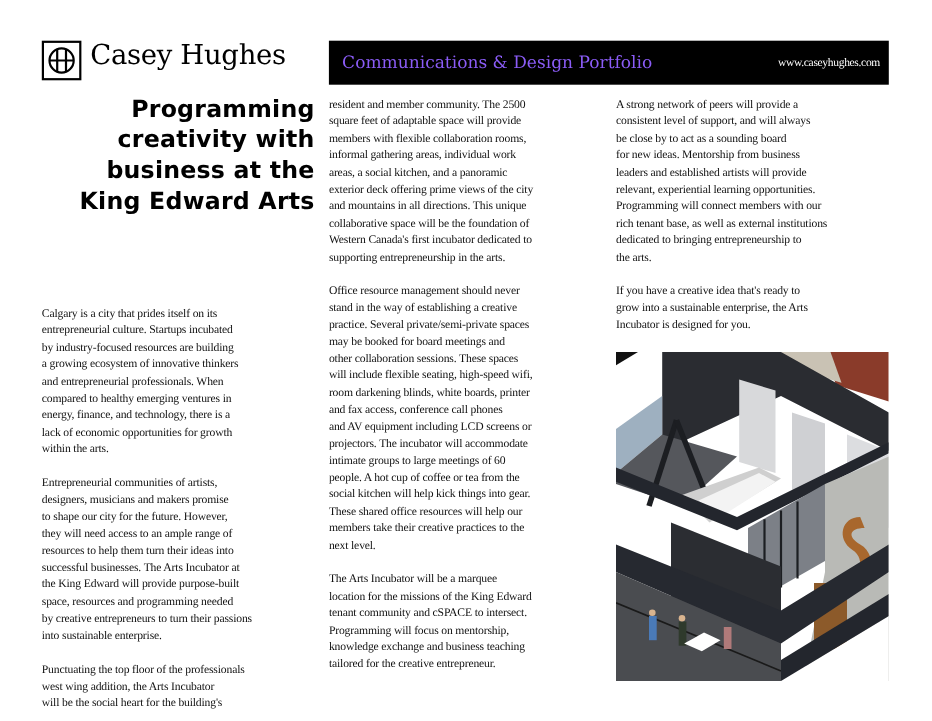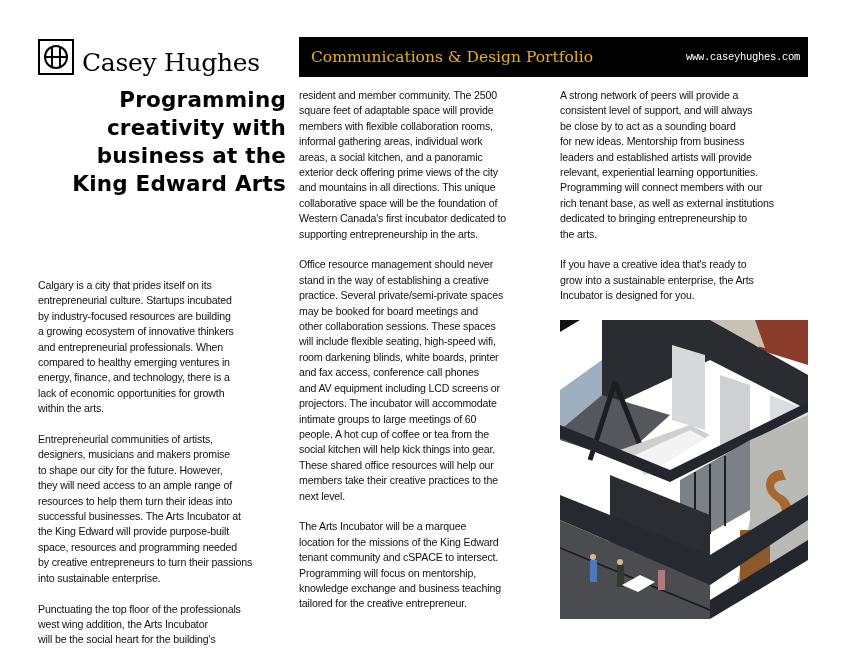--- a/index.html
+++ b/index.html
@@ -1,28 +1,28 @@
 <!DOCTYPE html>
 <html><head>
   <meta charset="utf-8">
   <style>
     html, body { margin: 0; padding: 0; background: #ffffff; }
     body { width: 847px; height: 655px; position: relative; overflow: hidden; font-family: "DejaVu Sans", sans-serif; color: #111; }
 
-    .brand { position: absolute; left: 38px; top: 37px; height: 38px; display: flex; align-items: flex-end; }
+    .brand { position: absolute; left: 38px; top: 37px; height: 38px; display: flex; align-items: flex-start; }
     .brand-mark { width: 36px; height: 36px; box-sizing: border-box; border: 2px solid #000; display: flex; align-items: center; justify-content: center; }
     .brand-name { margin-left: 8px; font-family: "DejaVu Serif", serif; font-size: 25px; letter-spacing: -0.3px; color: #000; line-height: 1; }
 
     .header-bar { position: absolute; left: 299px; top: 37px; width: 509px; height: 40px; background: #000; display: flex; align-items: center; justify-content: space-between; box-sizing: border-box; padding: 0 8px 0 12px; }
-    .header-title { color: #eab308; font-family: "DejaVu Serif", serif; font-size: 15.5px; font-weight: normal; letter-spacing: 0; }
-    .header-url { color: #fff; font-family: Liberation Mono, monospace; font-size: 10.5px; letter-spacing: -0.3px; }
+    .header-title { color: #8b5cf6; font-family: "DejaVu Serif", serif; font-size: 15.5px; font-weight: normal; letter-spacing: 0; }
+    .header-url { color: #fff; font-family: Liberation Serif, serif; font-size: 10.5px; letter-spacing: -0.3px; }
 
     .headline { position: absolute; left: 38px; top: 86px; width: 248px; text-align: right; font-family: "DejaVu Sans", sans-serif; font-weight: bold; font-size: 21.5px; line-height: 28px; color: #000; letter-spacing: 0.2px; }
 
-    .col { position: absolute; font-family: Liberation Sans, sans-serif; font-size: 10.6px; line-height: 15.4px; color: #111; letter-spacing: -0.15px; }
+    .col { position: absolute; font-family: Liberation Serif, serif; font-size: 10.6px; line-height: 15.4px; color: #111; letter-spacing: -0.15px; }
     .col p { margin: 0 0 15.4px 0; white-space: pre-line; }
     .col-1 { left: 38px; top: 238px; width: 262px; margin-top: 40px; }
     .col-2 { left: 299px; top: 88px; width: 262px; }
     .col-3 { left: 560px; top: 88px; width: 262px; }
 
     .render { position: absolute; left: 560px; top: 320px; width: 248px; height: 299px; overflow: hidden; background: #fff; }
     .render svg { display: block; }
   </style>
 </head>
 <body>

